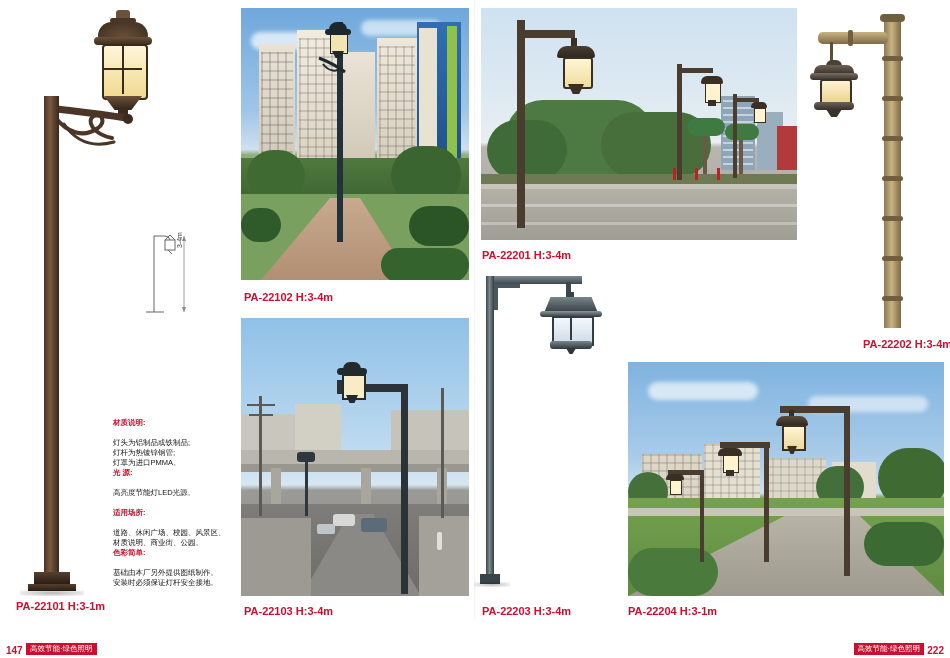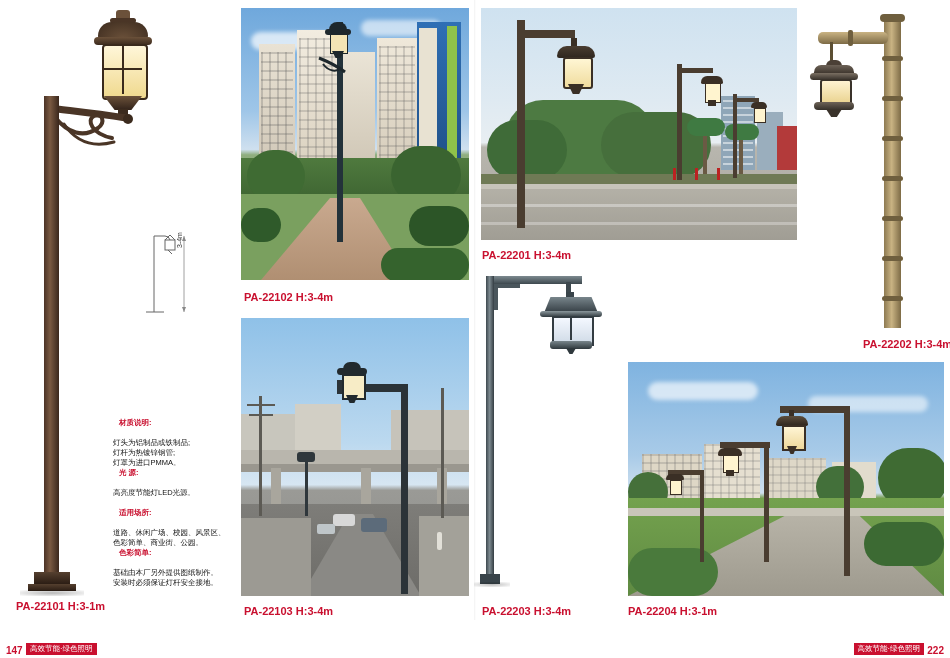--- a/index.html
+++ b/index.html
@@ -6,21 +6,21 @@
   body{width:950px;height:658px;overflow:hidden;font-family:"Liberation Sans",sans-serif;position:relative;}
   .page{position:absolute;left:0;top:0;width:950px;height:658px;background:#fff;}
 
   
   .abs{position:absolute;}
   .cap{font-size:11px;font-weight:bold;color:#c9102f;letter-spacing:0px;white-space:nowrap;}
   .photo{position:absolute;overflow:hidden;background:#8fa7bd;}
 
   
   .spec{position:absolute;font-size:7.5px;line-height:10px;color:#111;white-space:pre-line;}
-  .spec .hd{color:#c9102f;font-weight:bold;margin-left:6px;}
+  .spec .hd{color:#c9102f;font-weight:bold;}
 
   
   .desc{position:absolute;font-size:9px;line-height:17px;color:#b00000;white-space:pre-line;}
   .pgnum{position:absolute;bottom:2px;font-size:10px;color:#c9102f;font-weight:bold;}
   .footbar{position:absolute;bottom:3px;height:12px;background:#c9102f;color:#fff;font-size:7.5px;line-height:12px;padding:0 4px;white-space:nowrap;}
 
   
   .pole{position:absolute;background:linear-gradient(90deg,#4b3326,#7a5a42 40%,#3a271c);}
   .glass{position:absolute;background:linear-gradient(180deg,#fff6d9,#f0d98e);border:2px solid #3a2a1c;}
   .base{position:absolute;background:linear-gradient(180deg,#55402f,#2b1d14);}
@@ -86,21 +86,21 @@
 
     <div class="spec" style="left:113px;top:408px;width:120px;">
       <span class="hd">材质说明:</span><br>
       <span>灯头为铝制品或铁制品;
 灯杆为热镀锌钢管;
 灯罩为进口PMMA。</span>
       <span class="hd">光    源:</span><br>
       <span>高亮度节能灯LED光源。</span><br>
       <span class="hd">适用场所:</span><br>
       <span>道路、休闲广场、校园、风景区、
-色彩简单、商业街、公园。</span>
+材质说明、商业街、公园。</span>
       <span class="hd">色彩简单:</span><br>
       <span>基础由本厂另外提供图纸制作。
 安装时必须保证灯杆安全接地。</span>
     </div>
 
     <div class="cap" style="position:absolute;left:16px;top:600px;">PA-22101 H:3-1m</div>
   </div>
 
   <div class="photo" style="left:241px;top:8px;width:228px;height:272px;">
     <div style="position:absolute;inset:0;background:linear-gradient(180deg,#6fa8dc 0%,#9fc6e8 38%,#cfe0ef 52%,#8fae7e 54%,#6d8f5e 100%);"></div>

